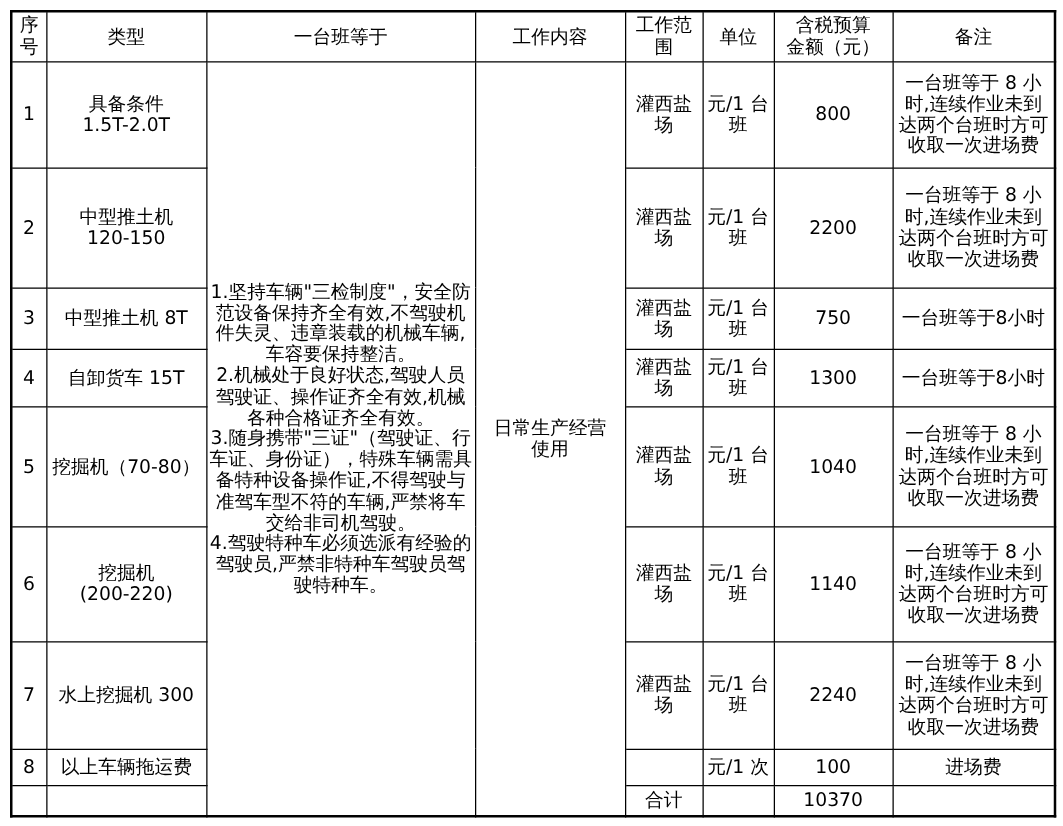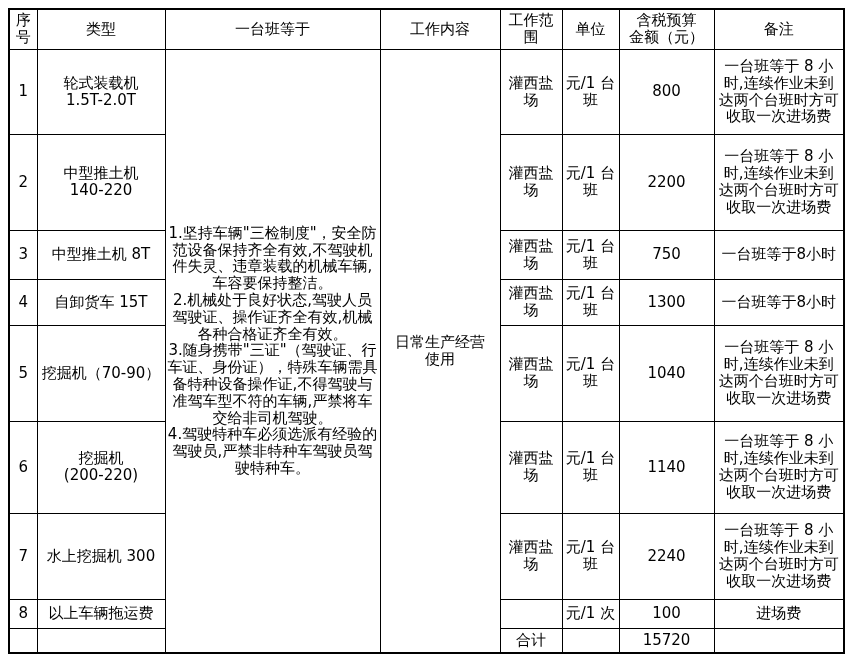--- a/index.html
+++ b/index.html
@@ -82,40 +82,40 @@
       <th>工作范
 围</th>
       <th>单位</th>
       <th>含税预算
 金额（元）</th>
       <th>备注</th>
     </tr>
 
     <tr class="r1">
       <td>1</td>
-      <td>轮式装载机
+      <td>具备条件
 1.5T-2.0T</td>
       <td class="cond" rowspan="9">1.坚持车辆"三检制度"，安全防范设备保持齐全有效,不驾驶机件失灵、违章装载的机械车辆,车容要保持整洁。
 2.机械处于良好状态,驾驶人员驾驶证、操作证齐全有效,机械各种合格证齐全有效。
 3.随身携带"三证"（驾驶证、行车证、身份证），特殊车辆需具备特种设备操作证,不得驾驶与准驾车型不符的车辆,严禁将车交给非司机驾驶。
 4.驾驶特种车必须选派有经验的驾驶员,严禁非特种车驾驶员驾驶特种车。</td>
       <td rowspan="9">日常生产经营
 使用</td>
       <td>灌西盐
 场</td>
       <td>元/1 台
 班</td>
       <td>800</td>
       <td class="remark">一台班等于 8 小时,连续作业未到达两个台班时方可收取一次进场费</td>
     </tr>
 
     <tr class="r2">
       <td>2</td>
       <td>中型推土机
-140-220</td>
+120-150</td>
       <td>灌西盐
 场</td>
       <td>元/1 台
 班</td>
       <td>2200</td>
       <td class="remark">一台班等于 8 小时,连续作业未到达两个台班时方可收取一次进场费</td>
     </tr>
 
     <tr class="r3">
       <td>3</td>
@@ -134,21 +134,21 @@
       <td>灌西盐
 场</td>
       <td>元/1 台
 班</td>
       <td>1300</td>
       <td class="remark">一台班等于8小时</td>
     </tr>
 
     <tr class="r5">
       <td>5</td>
-      <td>挖掘机（70-90）</td>
+      <td>挖掘机（70-80）</td>
       <td>灌西盐
 场</td>
       <td>元/1 台
 班</td>
       <td>1040</td>
       <td class="remark">一台班等于 8 小时,连续作业未到达两个台班时方可收取一次进场费</td>
     </tr>
 
     <tr class="r6">
       <td>6</td>
@@ -180,18 +180,18 @@
       <td>元/1 次</td>
       <td>100</td>
       <td class="remark">进场费</td>
     </tr>
 
     <tr class="r9">
       <td></td>
       <td></td>
       <td>合计</td>
       <td></td>
-      <td>15720</td>
+      <td>10370</td>
       <td class="remark"></td>
     </tr>
   </tbody>
     </table>
 </div>
 
 </body></html>

